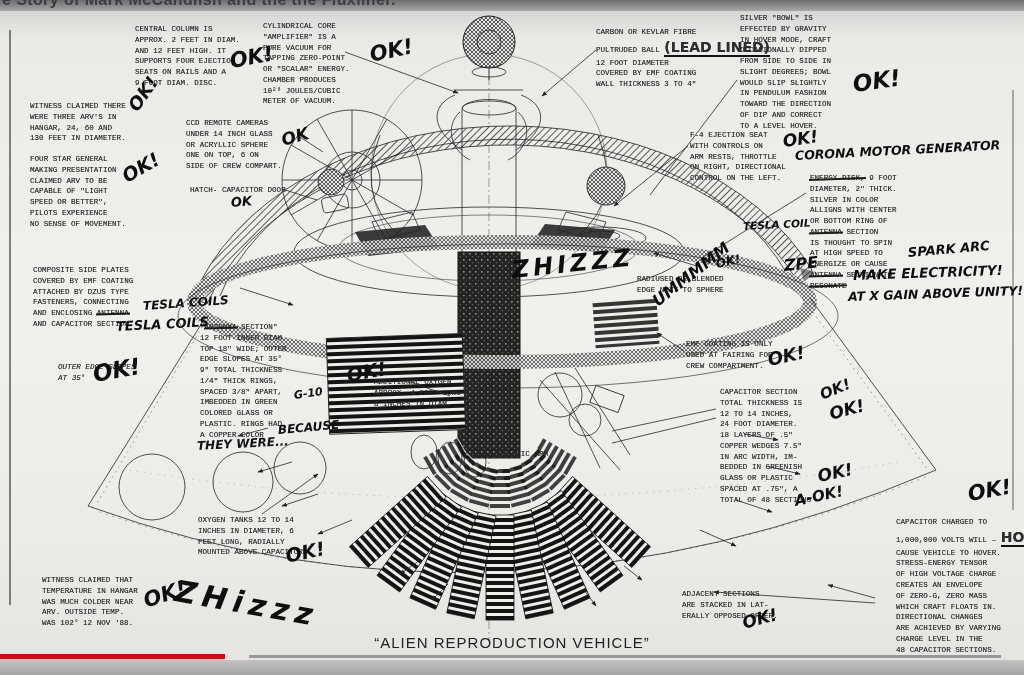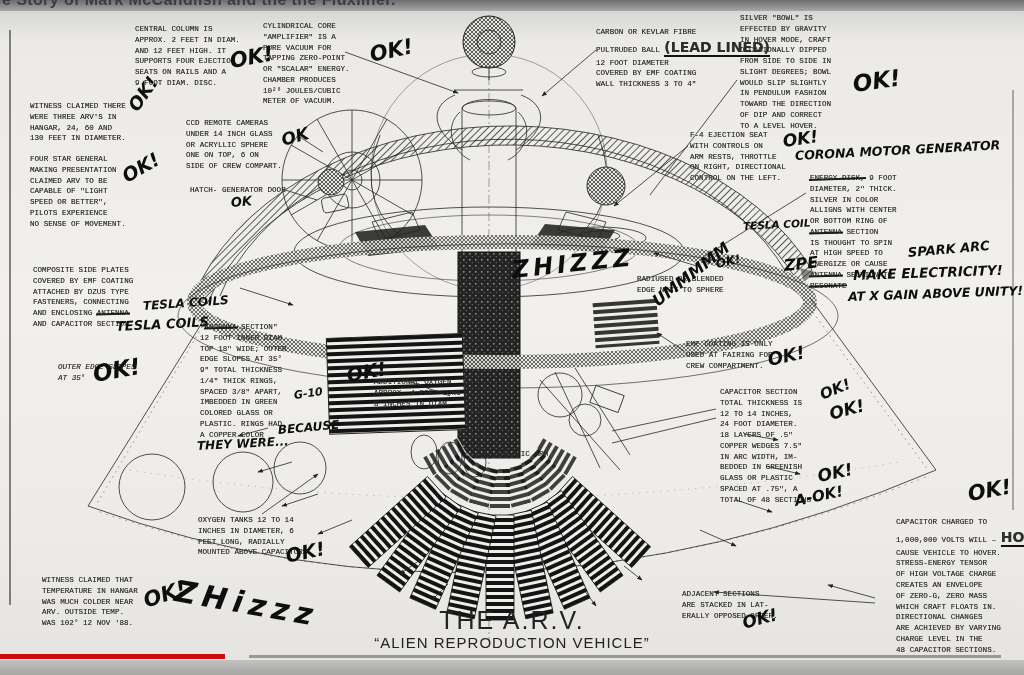--- a/index.html
+++ b/index.html
@@ -212,21 +212,21 @@
   </svg>
 
   <div id="anno-layer">
       <div class="anno" style="left: 135px; top: 24px;">CENTRAL COLUMN IS<br>APPROX. 2 FEET IN DIAM.<br>AND 12 FEET HIGH. IT<br>SUPPORTS FOUR EJECTION<br>SEATS ON RAILS AND A<br>9 FOOT DIAM. DISC.</div>
       <div class="anno" style="left: 263px; top: 21px;">CYLINDRICAL CORE<br>"AMPLIFIER" IS A<br>PURE VACUUM FOR<br>TAPPING ZERO-POINT<br>OR "SCALAR" ENERGY.<br>CHAMBER PRODUCES<br>10²⁶ JOULES/CUBIC<br>METER OF VACUUM.</div>
       <div class="anno" style="left: 596px; top: 27px;">CARBON OR KEVLAR FIBRE<br>PULTRUDED BALL <span class="hwin">(LEAD LINED)</span><br>12 FOOT DIAMETER<br>COVERED BY EMF COATING<br>WALL THICKNESS 3 TO 4"</div>
       <div class="anno" style="left: 740px; top: 13px;">SILVER "BOWL" IS<br>EFFECTED BY GRAVITY<br>IN HOVER MODE, CRAFT<br>OCCASIONALLY DIPPED<br>FROM SIDE TO SIDE IN<br>SLIGHT DEGREES; BOWL<br>WOULD SLIP SLIGHTLY<br>IN PENDULUM FASHION<br>TOWARD THE DIRECTION<br>OF DIP AND CORRECT<br>TO A LEVEL HOVER.</div>
       <div class="anno" style="left: 30px; top: 101px;">WITNESS CLAIMED THERE<br>WERE THREE ARV'S IN<br>HANGAR, 24, 60 AND<br>130 FEET IN DIAMETER.</div>
       <div class="anno" style="left: 30px; top: 154px;">FOUR STAR GENERAL<br>MAKING PRESENTATION<br>CLAIMED ARV TO BE<br>CAPABLE OF "LIGHT<br>SPEED OR BETTER",<br>PILOTS EXPERIENCE<br>NO SENSE OF MOVEMENT.</div>
       <div class="anno" style="left: 186px; top: 118px;">CCD REMOTE CAMERAS<br>UNDER 14 INCH GLASS<br>OR ACRYLLIC SPHERE<br>ONE ON TOP, 6 ON<br>SIDE OF CREW COMPART.</div>
-      <div class="anno" style="left: 190px; top: 185px;">HATCH- GENERATOR DOOR</div>
+      <div class="anno" style="left: 190px; top: 185px;">HATCH- CAPACITOR DOOR</div>
       <div class="anno" style="left: 690px; top: 130px;">F-4 EJECTION SEAT<br>WITH CONTROLS ON<br>ARM RESTS, THROTTLE<br>ON RIGHT, DIRECTIONAL<br>CONTROL ON THE LEFT.</div>
       <div class="anno" style="left: 810px; top: 173px;"><span class="strike">ENERGY DISK,</span> 9 FOOT<br>DIAMETER, 2" THICK.<br>SILVER IN COLOR<br>ALLIGNS WITH CENTER<br>OR BOTTOM RING OF<br><span class="strike">ANTENNA</span> SECTION<br>IS THOUGHT TO SPIN<br>AT HIGH SPEED TO<br>ENERGIZE OR CAUSE<br><span class="strike">ANTENNA</span> SECTION TO<br><span class="strike">RESONATE</span></div>
       <div class="anno" style="left: 33px; top: 265px;">COMPOSITE SIDE PLATES<br>COVERED BY EMF COATING<br>ATTACHED BY DZUS TYPE<br>FASTENERS, CONNECTING<br>AND ENCLOSING <span class="strike">ANTENNA</span><br>AND CAPACITOR SECTION.</div>
       <div class="anno" style="left: 58px; top: 362px; font-style: italic;">OUTER EDGE SLOPES<br>AT 35°</div>
       <div class="anno" style="left: 200px; top: 322px;">"<span class="strike">ANTENNA</span> SECTION"<br>12 FOOT INNER DIAM.<br>TOP 18" WIDE; OUTER<br>EDGE SLOPES AT 35°<br>9" TOTAL THICKNESS<br>1/4" THICK RINGS,<br>SPACED 3/8" APART,<br>IMBEDDED IN GREEN<br>COLORED GLASS OR<br>PLASTIC. RINGS HAD<br>A COPPER COLOR</div>
       <div class="anno" style="left: 374px; top: 377px;">ADDITIONAL OXYGEN<br>APPROX. 4 FEET LONG<br>8 INCHES IN DIAM.</div>
       <div class="anno" style="left: 686px; top: 339px;">EMF COATING IS ONLY<br>USED AT FAIRING FOR<br>CREW COMPARTMENT.</div>
       <div class="anno" style="left: 720px; top: 387px;">CAPACITOR SECTION<br>TOTAL THICKNESS IS<br>12 TO 14 INCHES,<br>24 FOOT DIAMETER.<br>18 LAYERS OF .5"<br>COPPER WEDGES 7.5"<br>IN ARC WIDTH, IM-<br>BEDDED IN GREENISH<br>GLASS OR PLASTIC<br>SPACED AT .75", A<br>TOTAL OF 48 SECTIONS</div>
       <div class="anno" style="left: 198px; top: 515px;">OXYGEN TANKS 12 TO 14<br>INCHES IN DIAMETER, 6<br>FEET LONG, RADIALLY<br>MOUNTED ABOVE CAPACITORS</div>
       <div class="anno" style="left: 42px; top: 575px;">WITNESS CLAIMED THAT<br>TEMPERATURE IN HANGAR<br>WAS MUCH COLDER NEAR<br>ARV. OUTSIDE TEMP.<br>WAS 102° 12 NOV '88.</div>
@@ -266,21 +266,20 @@
       <div class="hw" style="left: 655px; top: 295px; font-size: 16px; transform: rotate(-38deg);">UMMMMM</div>
       <div class="hw" style="left: 784px; top: 258px; font-size: 16px; transform: rotate(-6deg);">ZPE</div>
       <div class="hw" style="left: 908px; top: 246px; font-size: 13px; transform: rotate(-5deg);">SPARK ARC</div>
       <div class="hw" style="left: 853px; top: 268px; font-size: 13.5px; transform: rotate(-2deg);">MAKE ELECTRICITY!</div>
       <div class="hw" style="left: 848px; top: 290px; font-size: 12.5px; transform: rotate(-2deg);">AT X GAIN ABOVE UNITY!</div>
       <div class="hw" style="left: 743px; top: 615px; font-size: 17px; transform: rotate(-15deg);">OK!</div>
       <div class="hw" style="left: 968px; top: 483px; font-size: 21px; transform: rotate(-10deg);">OK!</div>
       <div class="hw" style="left: 716px; top: 258px; font-size: 12px; transform: rotate(-12deg);">OK!</div>
     </div>
 
-  <div class="arv-title" id="arv-line1">THE A.R.V.</div>
   <div class="arv-title" id="arv-line2">“ALIEN REPRODUCTION VEHICLE”</div>
 
   <div id="progress-track">
     <div id="progress-played"></div>
     <div id="progress-rest"></div>
   </div>
   <div id="bottombar">
     
   </div>
 </div>

